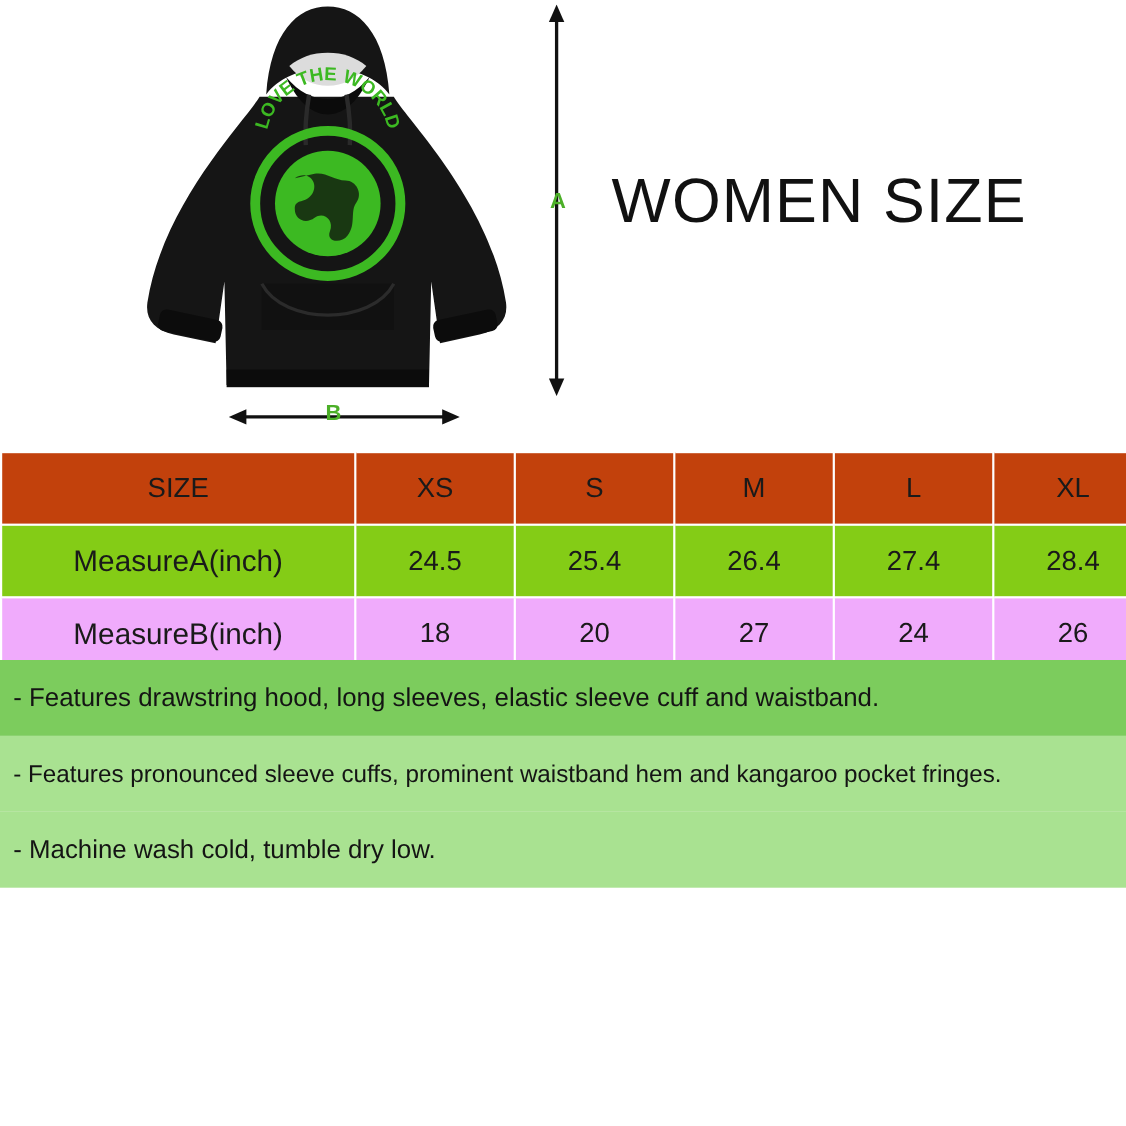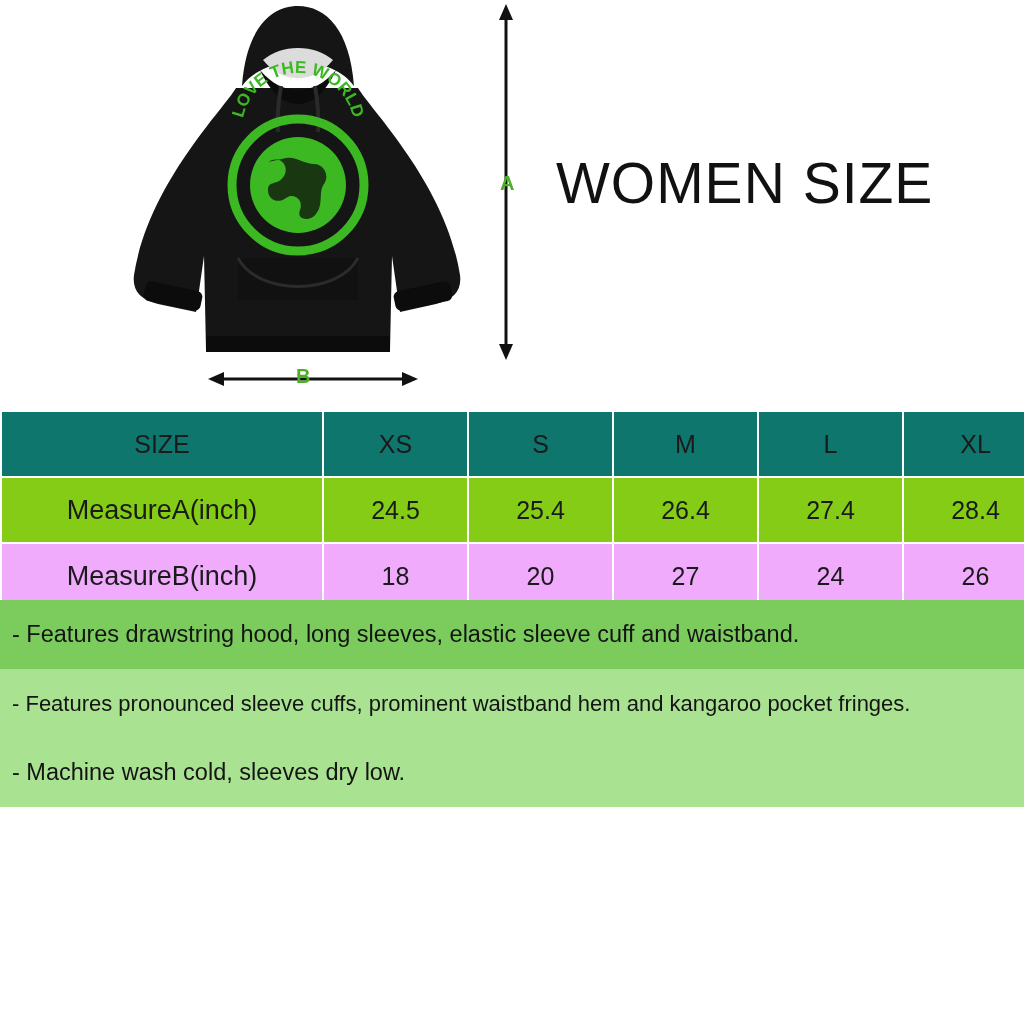--- a/index.html
+++ b/index.html
@@ -85,21 +85,21 @@
     border-collapse: collapse;
     table-layout: fixed;
   }
   .size-table td {
     border: 2px solid #ffffff;
     text-align: center;
     height: 62px;
     font-size: 25px;
     color: #1a1a1a;
   }
-  .size-table tr.r0 td { background: #0f766e; font-size: 25px; }
+  .size-table tr.r0 td { background: #c2410c; font-size: 25px; }
   .size-table tr.r1 td { background: #84cc16; margin-left: 34px; }
   .size-table tr.r2 td { background: #f0abfc; }
   .size-table td.label {
     width: 318px;
     font-size: 27px;
   }
   .size-table td.val { width: 141px; }
 
   
   .bullets {
@@ -204,14 +204,14 @@
       <td class="val">27</td>
       <td class="val">24</td>
       <td class="val">26</td>
     </tr>
   </tbody>
 </table>
 
 <div class="bullets">
   <div class="bullet b-dark">-  Features drawstring hood, long sleeves, elastic sleeve cuff and waistband.</div>
   <div class="bullet b-light small">-  Features pronounced sleeve cuffs, prominent waistband hem and kangaroo pocket fringes.</div>
-  <div class="bullet b-light">-  Machine wash cold, sleeves dry low.</div>
+  <div class="bullet b-light">-  Machine wash cold, tumble dry low.</div>
 </div>
 
 </body></html>

